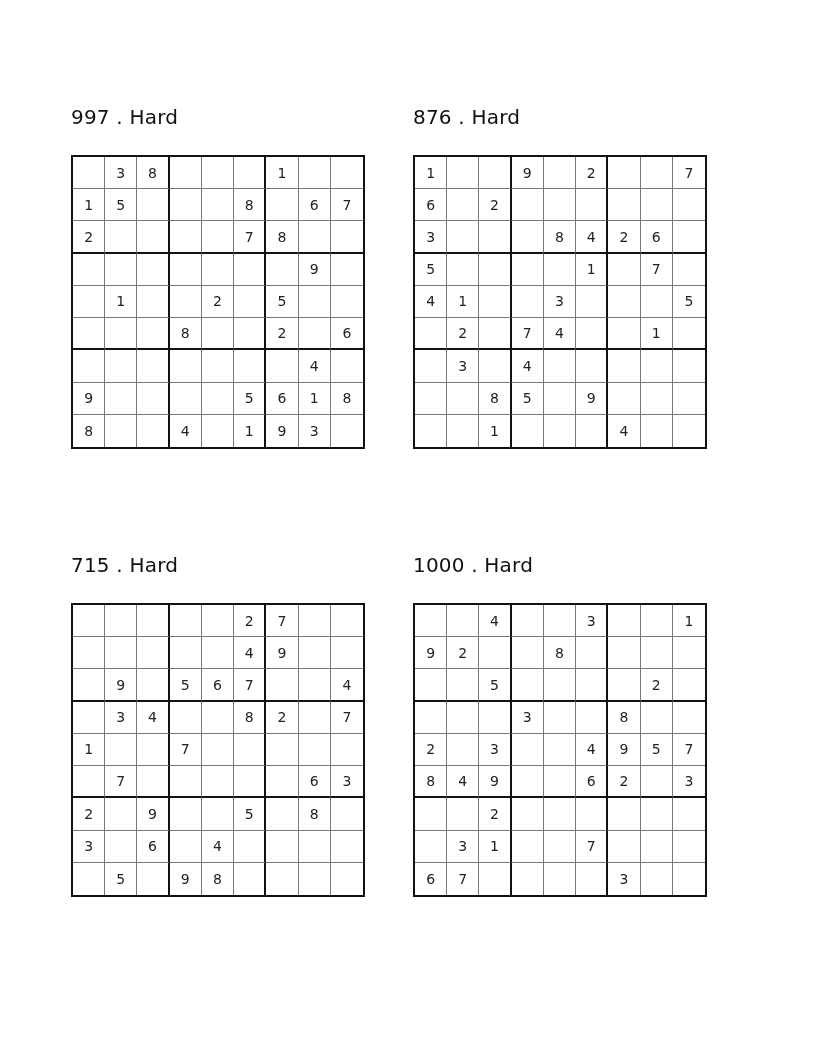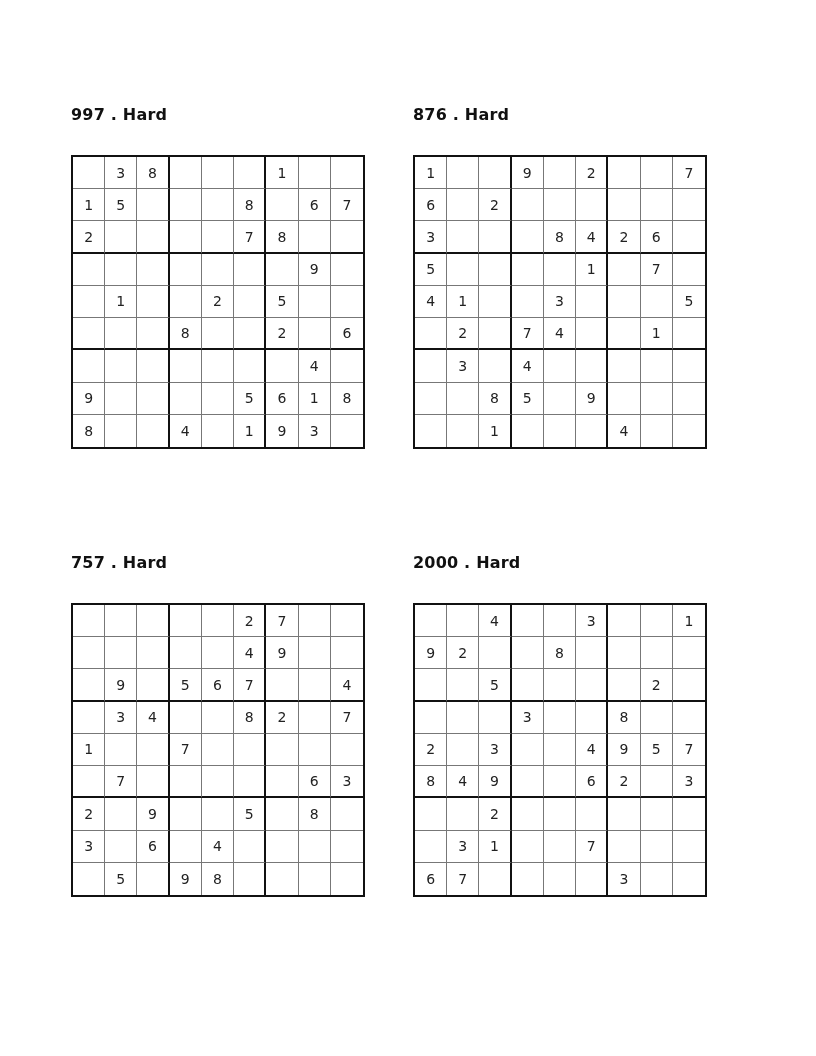--- a/index.html
+++ b/index.html
@@ -1,18 +1,18 @@
 <!DOCTYPE html>
 <html><head>
 <meta charset="utf-8">
 <style>
   html, body { margin:0; padding:0; background:#ffffff; }
   body { width:816px; height:1056px; position:relative; overflow:hidden; font-family:"DejaVu Sans", sans-serif; color:#111; }
   .puzzle { position:absolute; width:296px; }
-  .title { position:absolute; left:0; top:0; font-weight:bold; font-size:16px; letter-spacing:0.2px; white-space:nowrap; }
+  .title { position:absolute; left:0; top:0; font-weight:normal; font-size:20px; letter-spacing:0.2px; white-space:nowrap; }
   .grid { position:absolute; left:0; top:50px; width:294px; height:294px; border:2px solid #111; box-sizing:border-box;
           display:grid; grid-template-columns:repeat(9,1fr); grid-template-rows:repeat(9,1fr); }
   .cell { border-right:1px solid #777; border-bottom:1px solid #777; display:flex; align-items:center; justify-content:center;
           font-size:14px; color:#222; box-sizing:border-box; }
   .cell.c3, .cell.c6 { border-right:2px solid #111; }
   .cell.c9 { border-right:none; }
   .cell.r3, .cell.r6 { border-bottom:2px solid #111; }
   .cell.r9 { border-bottom:none; }
 </style>
 </head>
@@ -186,21 +186,21 @@
       <div class="cell r9 c4"></div>
       <div class="cell r9 c5"></div>
       <div class="cell r9 c6"></div>
       <div class="cell r9 c7">4</div>
       <div class="cell r9 c8"></div>
       <div class="cell r9 c9"></div>
     </div>
 </div>
 
 <div class="puzzle" style="left:71px; top:553px;">
-  <div class="title">757 . Hard</div>
+  <div class="title">715 . Hard</div>
   <div class="grid">
       <div class="cell r1 c1"></div>
       <div class="cell r1 c2"></div>
       <div class="cell r1 c3"></div>
       <div class="cell r1 c4"></div>
       <div class="cell r1 c5"></div>
       <div class="cell r1 c6">2</div>
       <div class="cell r1 c7">7</div>
       <div class="cell r1 c8"></div>
       <div class="cell r1 c9"></div>
@@ -273,21 +273,21 @@
       <div class="cell r9 c4">9</div>
       <div class="cell r9 c5">8</div>
       <div class="cell r9 c6"></div>
       <div class="cell r9 c7"></div>
       <div class="cell r9 c8"></div>
       <div class="cell r9 c9"></div>
     </div>
 </div>
 
 <div class="puzzle" style="left:413px; top:553px;">
-  <div class="title">2000 . Hard</div>
+  <div class="title">1000 . Hard</div>
   <div class="grid">
       <div class="cell r1 c1"></div>
       <div class="cell r1 c2"></div>
       <div class="cell r1 c3">4</div>
       <div class="cell r1 c4"></div>
       <div class="cell r1 c5"></div>
       <div class="cell r1 c6">3</div>
       <div class="cell r1 c7"></div>
       <div class="cell r1 c8"></div>
       <div class="cell r1 c9">1</div>

